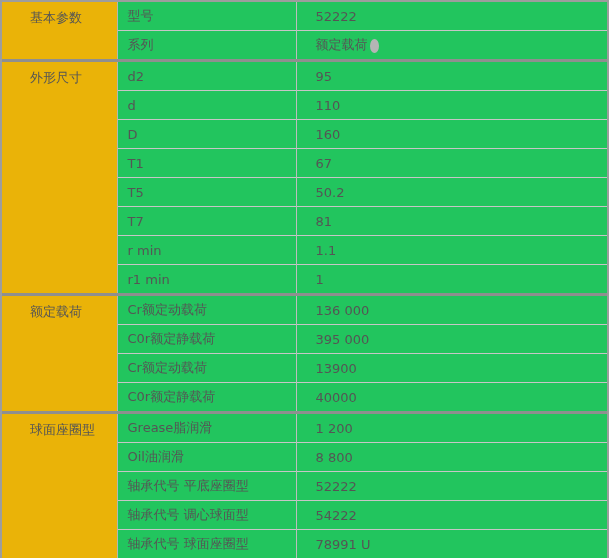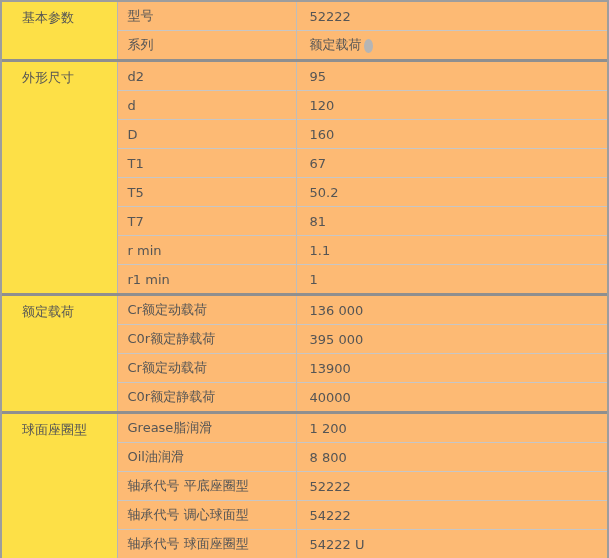--- a/index.html
+++ b/index.html
@@ -30,38 +30,38 @@
     color: #555555;
   }
   col.c-cat   { width: 115px; }
   col.c-label { width: 179px; }
   col.c-value { width: 311px; }
   td {
     height: 28px;
     padding: 0;
     vertical-align: middle;
     border-top: 1px solid #c6c6c6;
-    background: #fdba74;
+    background: #22c55e;
     white-space: nowrap;
     overflow: hidden;
   }
   tr:first-child td { border-top: none; }
   tr.section-start td { border-top: 3px solid #8f8f8f; }
   td.cat-cell {
-    background: #fde047;
+    background: #eab308;
     vertical-align: top;
-    padding: 7px 6px 0 20px;
+    padding: 7px 6px 0 28px;
     border-right: 1px solid #b5b5b5;
   }
   td.label-cell {
     padding-left: 10px;
     border-right: 1px solid #bdbdbd;
   }
   td.value-cell {
-    padding-left: 13px;
+    padding-left: 19px;
   }
   .thumb {
     display: inline-block;
     width: 9px;
     height: 14px;
     margin-left: 2px;
     background: #b5b5b5;
     border-radius: 50%;
     vertical-align: middle;
   }
@@ -87,21 +87,21 @@
             <td class="label-cell">系列</td>
             <td class="value-cell"><span>额定载荷</span><span class="thumb"></span></td>
           </tr>
           <tr class="section-start">
             <td class="cat-cell" rowspan="8">外形尺寸</td>
             <td class="label-cell">d2</td>
             <td class="value-cell"><span>95</span></td>
           </tr>
           <tr>
             <td class="label-cell">d</td>
-            <td class="value-cell"><span>120</span></td>
+            <td class="value-cell"><span>110</span></td>
           </tr>
           <tr>
             <td class="label-cell">D</td>
             <td class="value-cell"><span>160</span></td>
           </tr>
           <tr>
             <td class="label-cell">T1</td>
             <td class="value-cell"><span>67</span></td>
           </tr>
           <tr>
@@ -149,18 +149,18 @@
           <tr>
             <td class="label-cell">轴承代号 平底座圈型</td>
             <td class="value-cell"><span>52222</span></td>
           </tr>
           <tr>
             <td class="label-cell">轴承代号 调心球面型</td>
             <td class="value-cell"><span>54222</span></td>
           </tr>
           <tr>
             <td class="label-cell">轴承代号 球面座圈型</td>
-            <td class="value-cell"><span>54222 U</span></td>
+            <td class="value-cell"><span>78991 U</span></td>
           </tr>
         </tbody>
     </table>
   </div>
 </div>
 
 </body></html>

